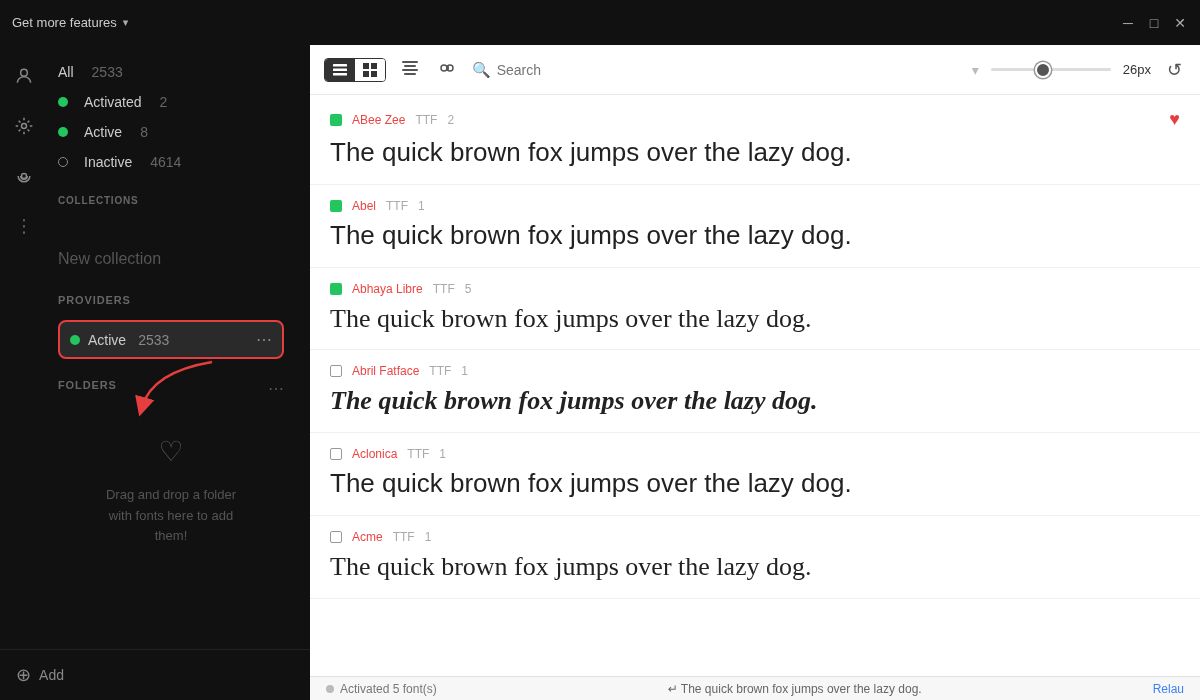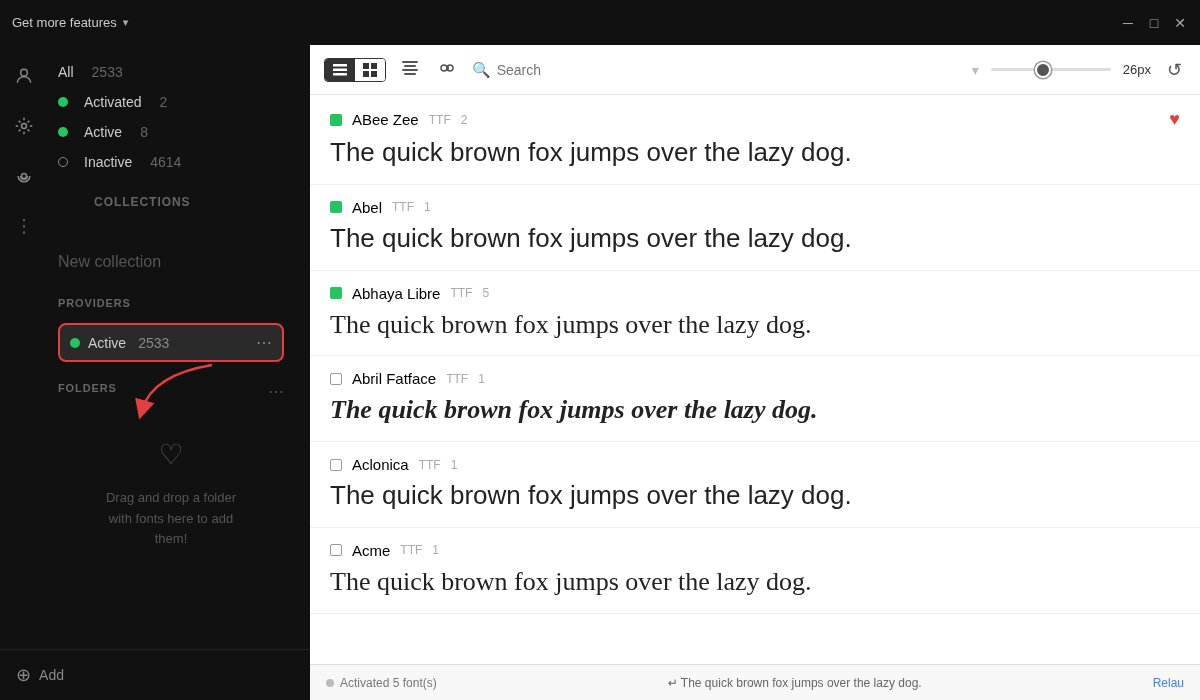--- a/index.html
+++ b/index.html
@@ -104,29 +104,28 @@
       flex-shrink: 0;
     }
     .dot-green { background: #22c55e; }
     .dot-empty { background: transparent; border: 1.5px solid #888; }
     .filter-item .count {
       color: #666;
       margin-left: 2px;
     }
 
     .section-header {
-      font-size: 12px;
+      font-size: 10px;
       font-weight: 700;
       letter-spacing: 0.08em;
       color: #666;
       padding: 16px 6px 6px 6px;
       display: flex;
       align-items: center;
       justify-content: space-between;
-      margin-left: 36px;
     }
 
     .new-collection {
       padding: 6px 6px;
       color: #555;
       font-size: 16px;
       cursor: pointer;
       border-radius: 6px;
       margin-top: 28px;
     }
@@ -365,22 +364,22 @@
 
     .font-color-dot {
       width: 12px; height: 12px;
       border-radius: 2px;
       flex-shrink: 0;
     }
     .dot-green-sq { background: #22c55e; }
     .dot-gray-sq { background: transparent; border: 1.5px solid #999; border-radius: 2px; }
 
     .font-name {
-      font-size: 15px;
-      color: #000000;
+      font-size: 12px;
+      color: #ef4444;
       font-weight: 500;
     }
     .font-format {
       font-size: 12px;
       color: #aaa;
     }
     .font-variants {
       font-size: 12px;
       color: #aaa;
     }
@@ -402,21 +401,21 @@
       text-overflow: ellipsis;
     }
     .font-preview.abel { font-family: serif; }
     .font-preview.abhaya { font-family: serif; }
     .font-preview.abril { font-family: Georgia, serif; font-weight: 900; }
     .font-preview.aclonica { font-family: Impact, sans-serif; }
     .font-preview.acme { font-family: Georgia, serif; }
 
     
     .status-bar {
-      height: 36px;
+      height: 24px;
       background: #f7f7f7;
       border-top: 1px solid #e0e0e0;
       display: flex;
       align-items: center;
       justify-content: space-between;
       padding: 0 16px;
       font-size: 12px;
       color: #777;
       flex-shrink: 0;
     }

